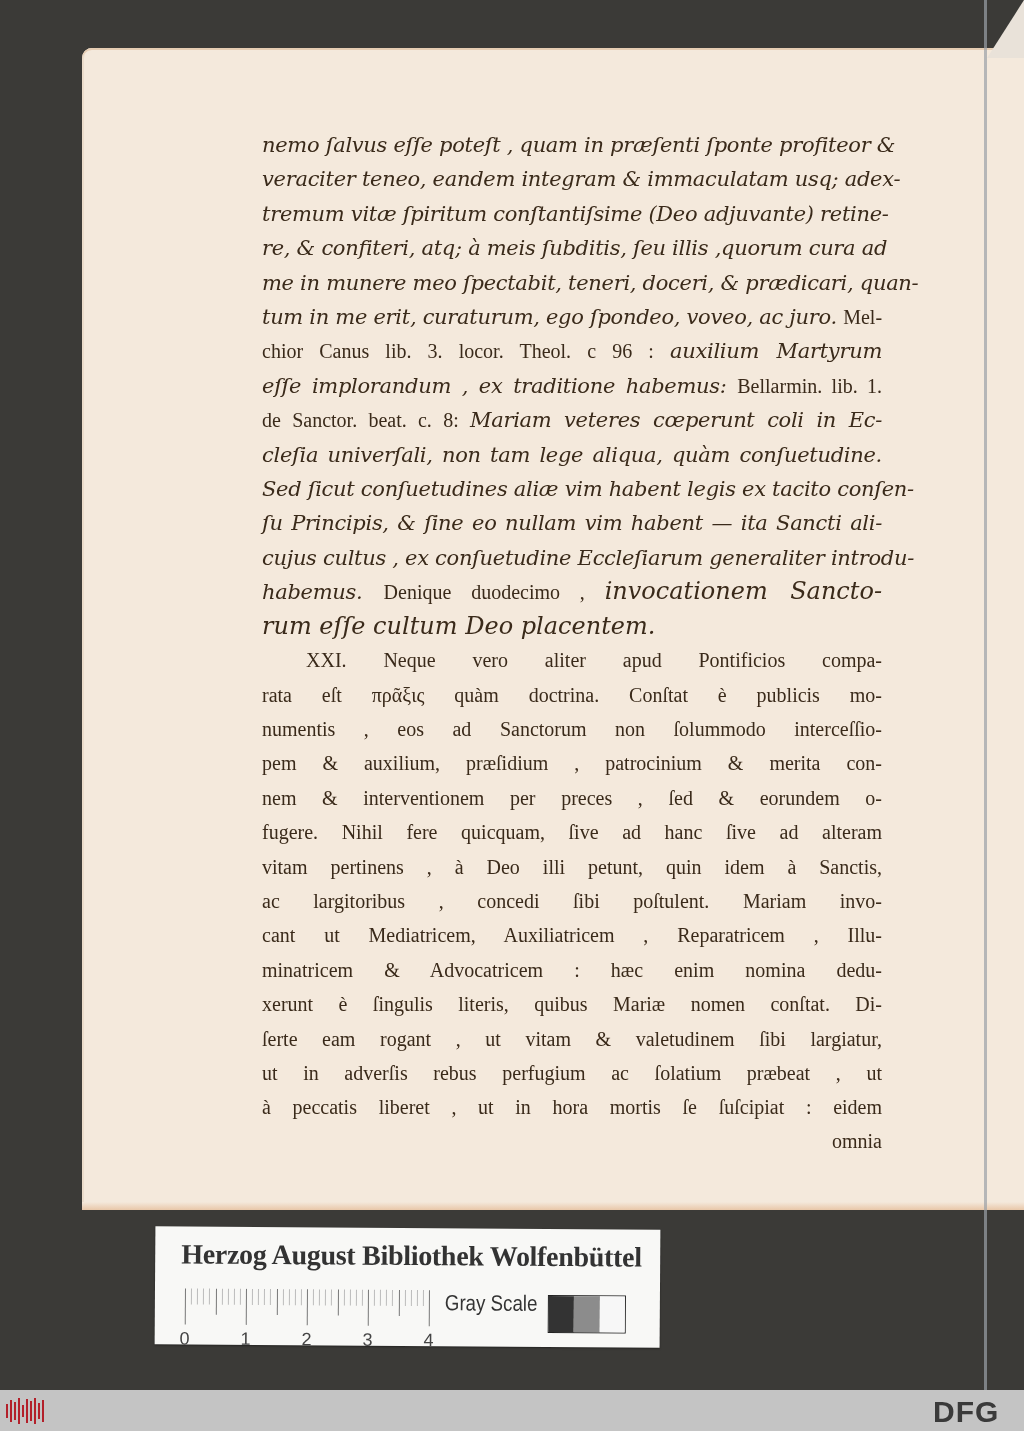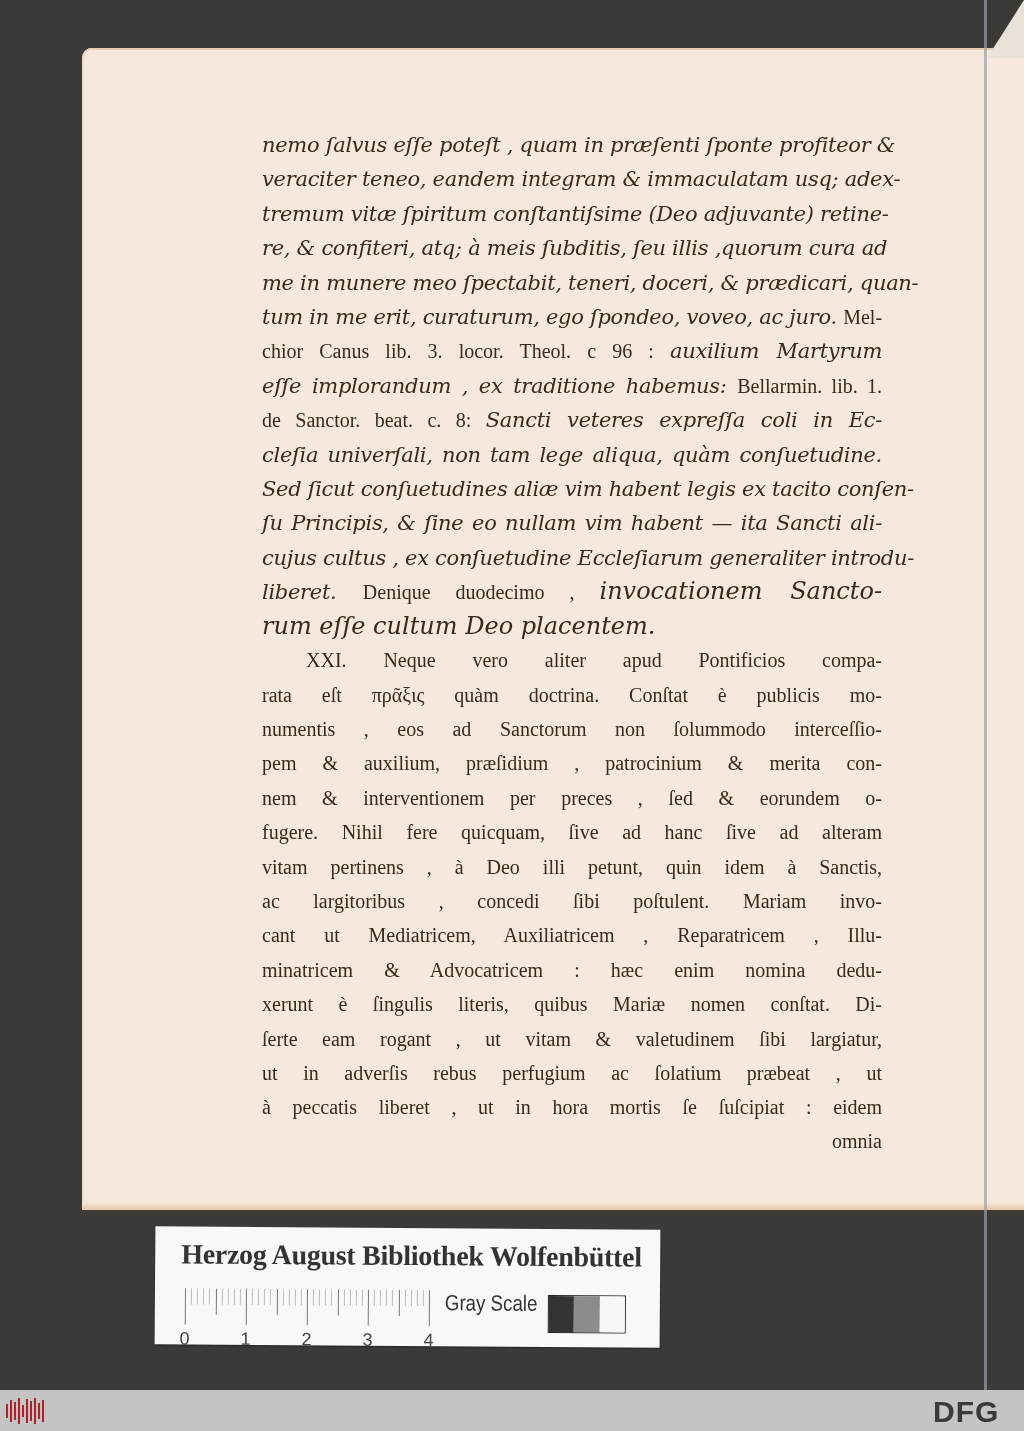--- a/index.html
+++ b/index.html
@@ -41,26 +41,26 @@
 
 <div class="text" id="textblock">
     <div class="line"><span class="it">nemo ſalvus eſſe poteſt , quam in præſenti ſponte profiteor &amp; </span></div>
     <div class="line"><span class="it">veraciter teneo, eandem integram &amp; immaculatam usq; adex-</span></div>
     <div class="line"><span class="it">tremum vitæ ſpiritum conſtantiſsime (Deo adjuvante) retine-</span></div>
     <div class="line"><span class="it">re, &amp; confiteri, atq; à meis ſubditis, ſeu illis ,quorum cura ad</span></div>
     <div class="line"><span class="it">me in munere meo ſpectabit, teneri, doceri, &amp; prædicari, quan-</span></div>
     <div class="line"><span class="it">tum in me erit, curaturum, ego ſpondeo, voveo, ac juro. </span><span class="rm">Mel-</span></div>
     <div class="line"><span class="rm">chior Canus lib. 3. locor. Theol. c 96 : </span><span class="it">auxilium Martyrum</span></div>
     <div class="line"><span class="it">eſſe implorandum , ex traditione habemus: </span><span class="rm">Bellarmin. lib. 1.</span></div>
-    <div class="line"><span class="rm">de Sanctor. beat. c. 8: </span><span class="it">Sancti veteres expreſſa coli in Ec-</span></div>
+    <div class="line"><span class="rm">de Sanctor. beat. c. 8: </span><span class="it">Mariam veteres cœperunt coli in Ec-</span></div>
     <div class="line"><span class="it">cleſia univerſali, non tam lege aliqua, quàm conſuetudine.</span></div>
     <div class="line"><span class="it">Sed ſicut conſuetudines aliæ vim habent legis ex tacito conſen-</span></div>
     <div class="line"><span class="it">ſu Principis, &amp; ſine eo nullam vim habent — ita Sancti ali-</span></div>
     <div class="line"><span class="it">cujus cultus , ex conſuetudine Eccleſiarum generaliter introdu-</span></div>
-    <div class="line"><span class="it">liberet.  </span><span class="rm">Denique duodecimo , </span><span class="big">invocationem Sancto-</span></div>
+    <div class="line"><span class="it">habemus.  </span><span class="rm">Denique duodecimo , </span><span class="big">invocationem Sancto-</span></div>
     <div class="line last" style="text-align: left; text-align-last: left;"><span class="big">rum eſſe cultum Deo placentem.</span></div>
     <div class="line ind"><span class="rm">XXI.  Neque vero aliter apud Pontificios compa-</span></div>
     <div class="line"><span class="rm">rata eſt πρᾶξις quàm doctrina.  Conſtat è publicis mo-</span></div>
     <div class="line"><span class="rm">numentis , eos ad Sanctorum non ſolummodo interceſſio-</span></div>
     <div class="line"><span class="rm">pem &amp; auxilium, præſidium , patrocinium &amp; merita con-</span></div>
     <div class="line"><span class="rm">nem &amp; interventionem per preces , ſed &amp; eorundem o-</span></div>
     <div class="line"><span class="rm">fugere. Nihil fere quicquam, ſive ad hanc ſive ad alteram</span></div>
     <div class="line"><span class="rm">vitam pertinens , à Deo illi petunt, quin idem à Sanctis,</span></div>
     <div class="line"><span class="rm">ac largitoribus , concedi ſibi poſtulent.  Mariam invo-</span></div>
     <div class="line"><span class="rm">cant ut Mediatricem, Auxiliatricem , Reparatricem , Illu-</span></div>

